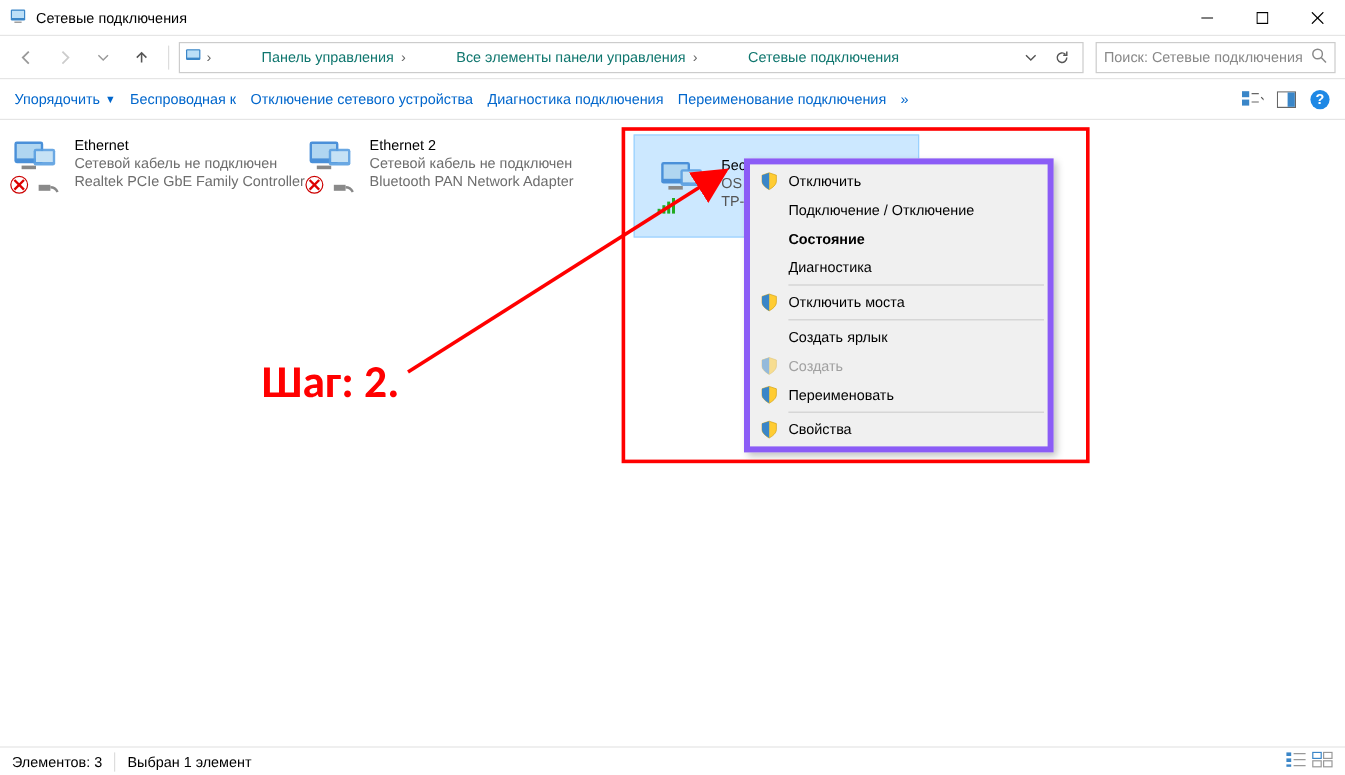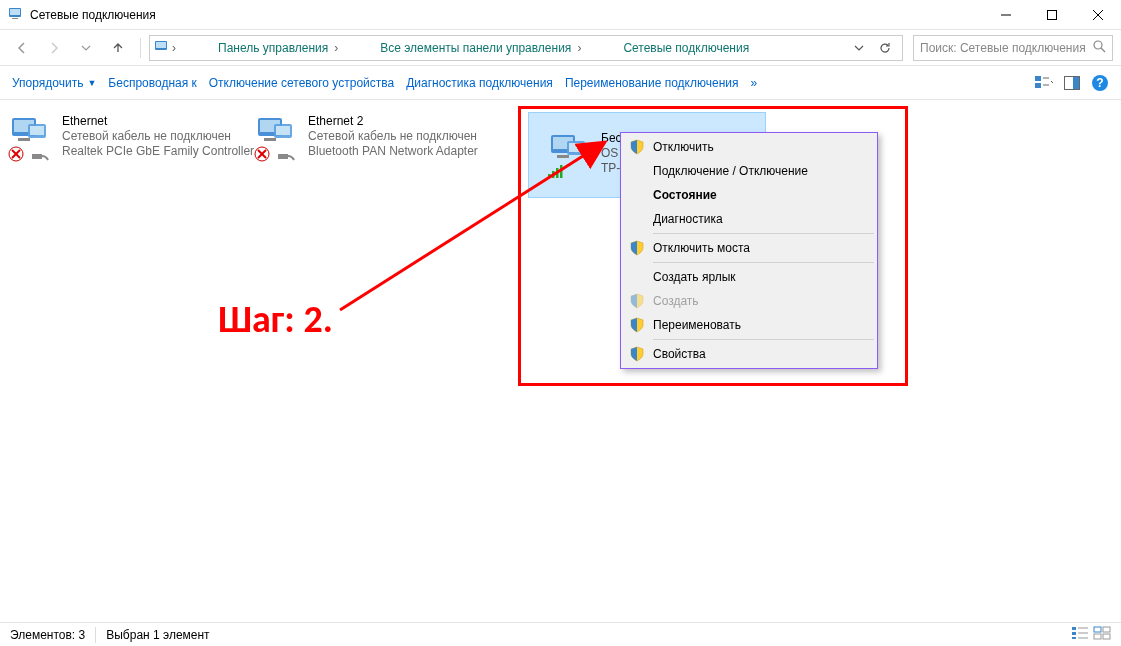--- a/index.html
+++ b/index.html
@@ -35,21 +35,21 @@
   .conn .txt { display:flex; flex-direction:column; line-height:15px; }
   .conn .name { color:#000; }
   .conn .line2, .conn .line3 { color:#6d6d6d; }
   .conn.selected { background:#cce8ff; border:1px solid #99d1ff; }
   .conn.selected .line2, .conn.selected .line3 { color:#555; }
 
   .net-icon { width:40px; height:34px; }
   .red-x { position:absolute; bottom:0; left:0; width:16px; height:16px; display:flex; align-items:center; justify-content:center; }
 
   
-  .ctxmenu { position:absolute; background:#f0f0f0; border:1px solid #8b5cf6; box-shadow: 3px 3px 6px rgba(0,0,0,0.25); width:258px; padding:2px; }
+  .ctxmenu { position:absolute; background:#f0f0f0; border:5px solid #8b5cf6; box-shadow: 3px 3px 6px rgba(0,0,0,0.25); width:258px; padding:2px; }
   .ctxitem { height:24px; display:flex; align-items:center; padding-left:30px; position:relative; font-size:12px; }
   .ctxitem.bold { font-weight:600;text-align:right; }
   .ctxitem.disabled { color:#a0a0a0; }
   .ctxsep { height:1px; background:#d0d0d0; margin:2px 1px 2px 30px; }
   .ctx-shield { position:absolute; left:6px; width:16px; height:16px; }
 
   
   .anno-box { position:absolute; border:3px solid red; pointer-events:none; }
   .anno-text { position:absolute; color:red; font-size:38px; font-weight:700; font-family:"Calibri","Segoe UI",sans-serif; }
   .anno-arrow { position:absolute; pointer-events:none; }

